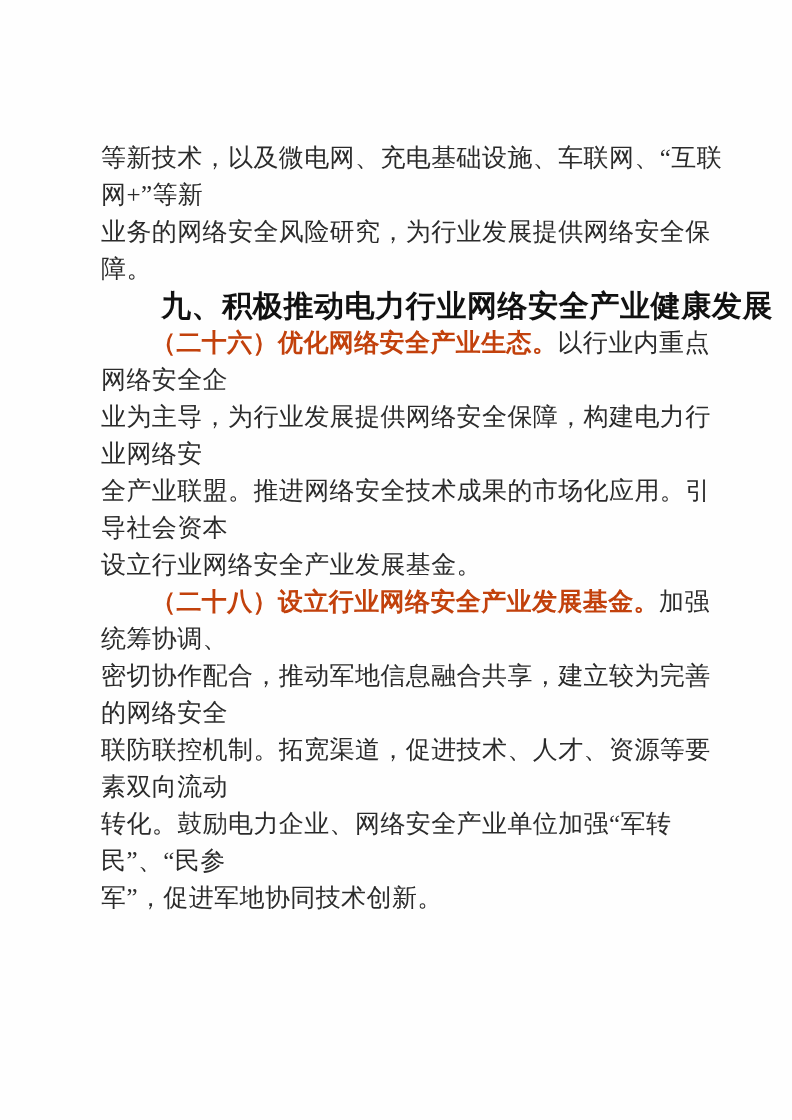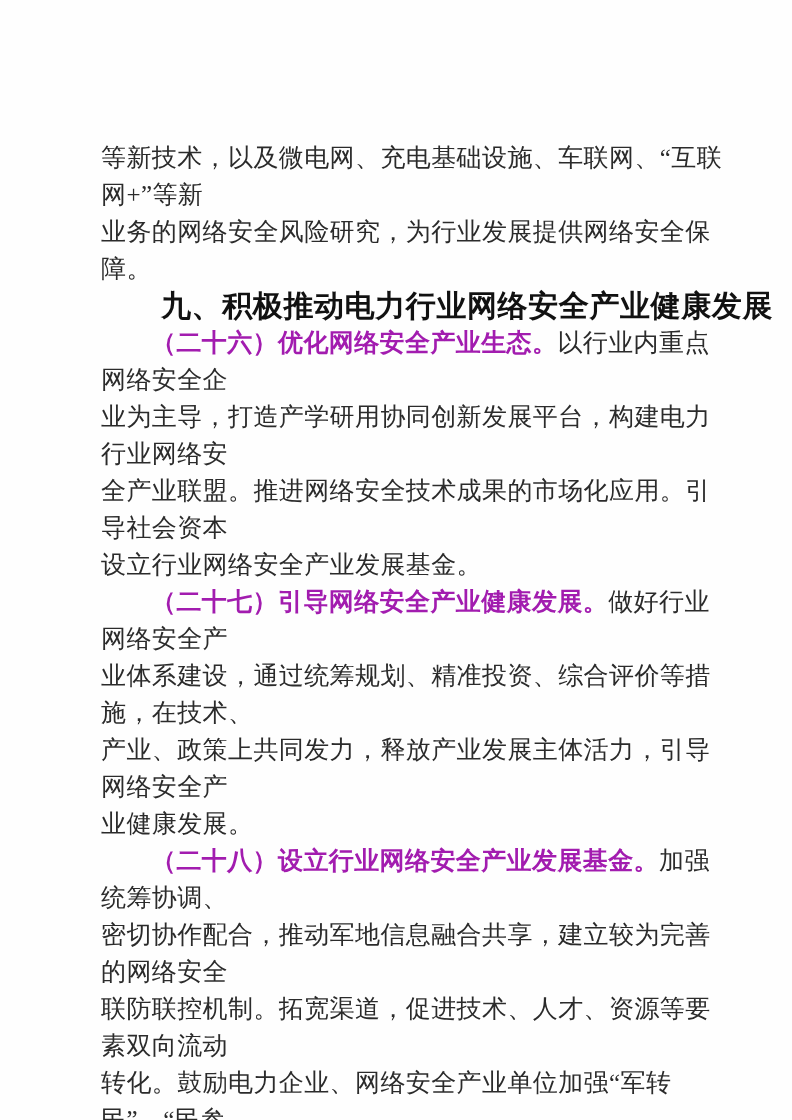--- a/index.html
+++ b/index.html
@@ -31,21 +31,21 @@
     line-height: 37px;
     white-space: pre-line;
     letter-spacing: 0.4px;
     text-align: left;
   }
   .para.indent {
     text-indent: 2em;
   }
   .para .lead {
     font-weight: 700;
-    color: #a21caf;
+    color: #c2410c;
   }
   .section-heading {
     margin: 0;
     font-family: "Liberation Sans", "DejaVu Sans", sans-serif;
     font-weight: 700;
     font-size: 30px;
     line-height: 37px;
     color: #111111;
     text-indent: 2em;
     letter-spacing: 0.6px;
@@ -57,28 +57,24 @@
 
 <div class="page">
   <div class="doc-body">
 
     <p class="para">等新技术，以及微电网、充电基础设施、车联网、“互联网+”等新
 业务的网络安全风险研究，为行业发展提供网络安全保障。</p>
 
     <h2 class="section-heading">九、积极推动电力行业网络安全产业健康发展</h2>
 
     <p class="para indent"><span class="lead">（二十六）优化网络安全产业生态。</span><span>以行业内重点网络安全企
-业为主导，打造产学研用协同创新发展平台，构建电力行业网络安
+业为主导，为行业发展提供网络安全保障，构建电力行业网络安
 全产业联盟。推进网络安全技术成果的市场化应用。引导社会资本
 设立行业网络安全产业发展基金。</span></p>
 
-    <p class="para indent"><span class="lead">（二十七）引导网络安全产业健康发展。</span><span>做好行业网络安全产
-业体系建设，通过统筹规划、精准投资、综合评价等措施，在技术、
-产业、政策上共同发力，释放产业发展主体活力，引导网络安全产
-业健康发展。</span></p>
 
 
     <p class="para indent"><span class="lead">（二十八）设立行业网络安全产业发展基金。</span><span>加强统筹协调、
 密切协作配合，推动军地信息融合共享，建立较为完善的网络安全
 联防联控机制。拓宽渠道，促进技术、人才、资源等要素双向流动
 转化。鼓励电力企业、网络安全产业单位加强“军转民”、“民参
 军”，促进军地协同技术创新。</span></p>
 
   </div>
 

